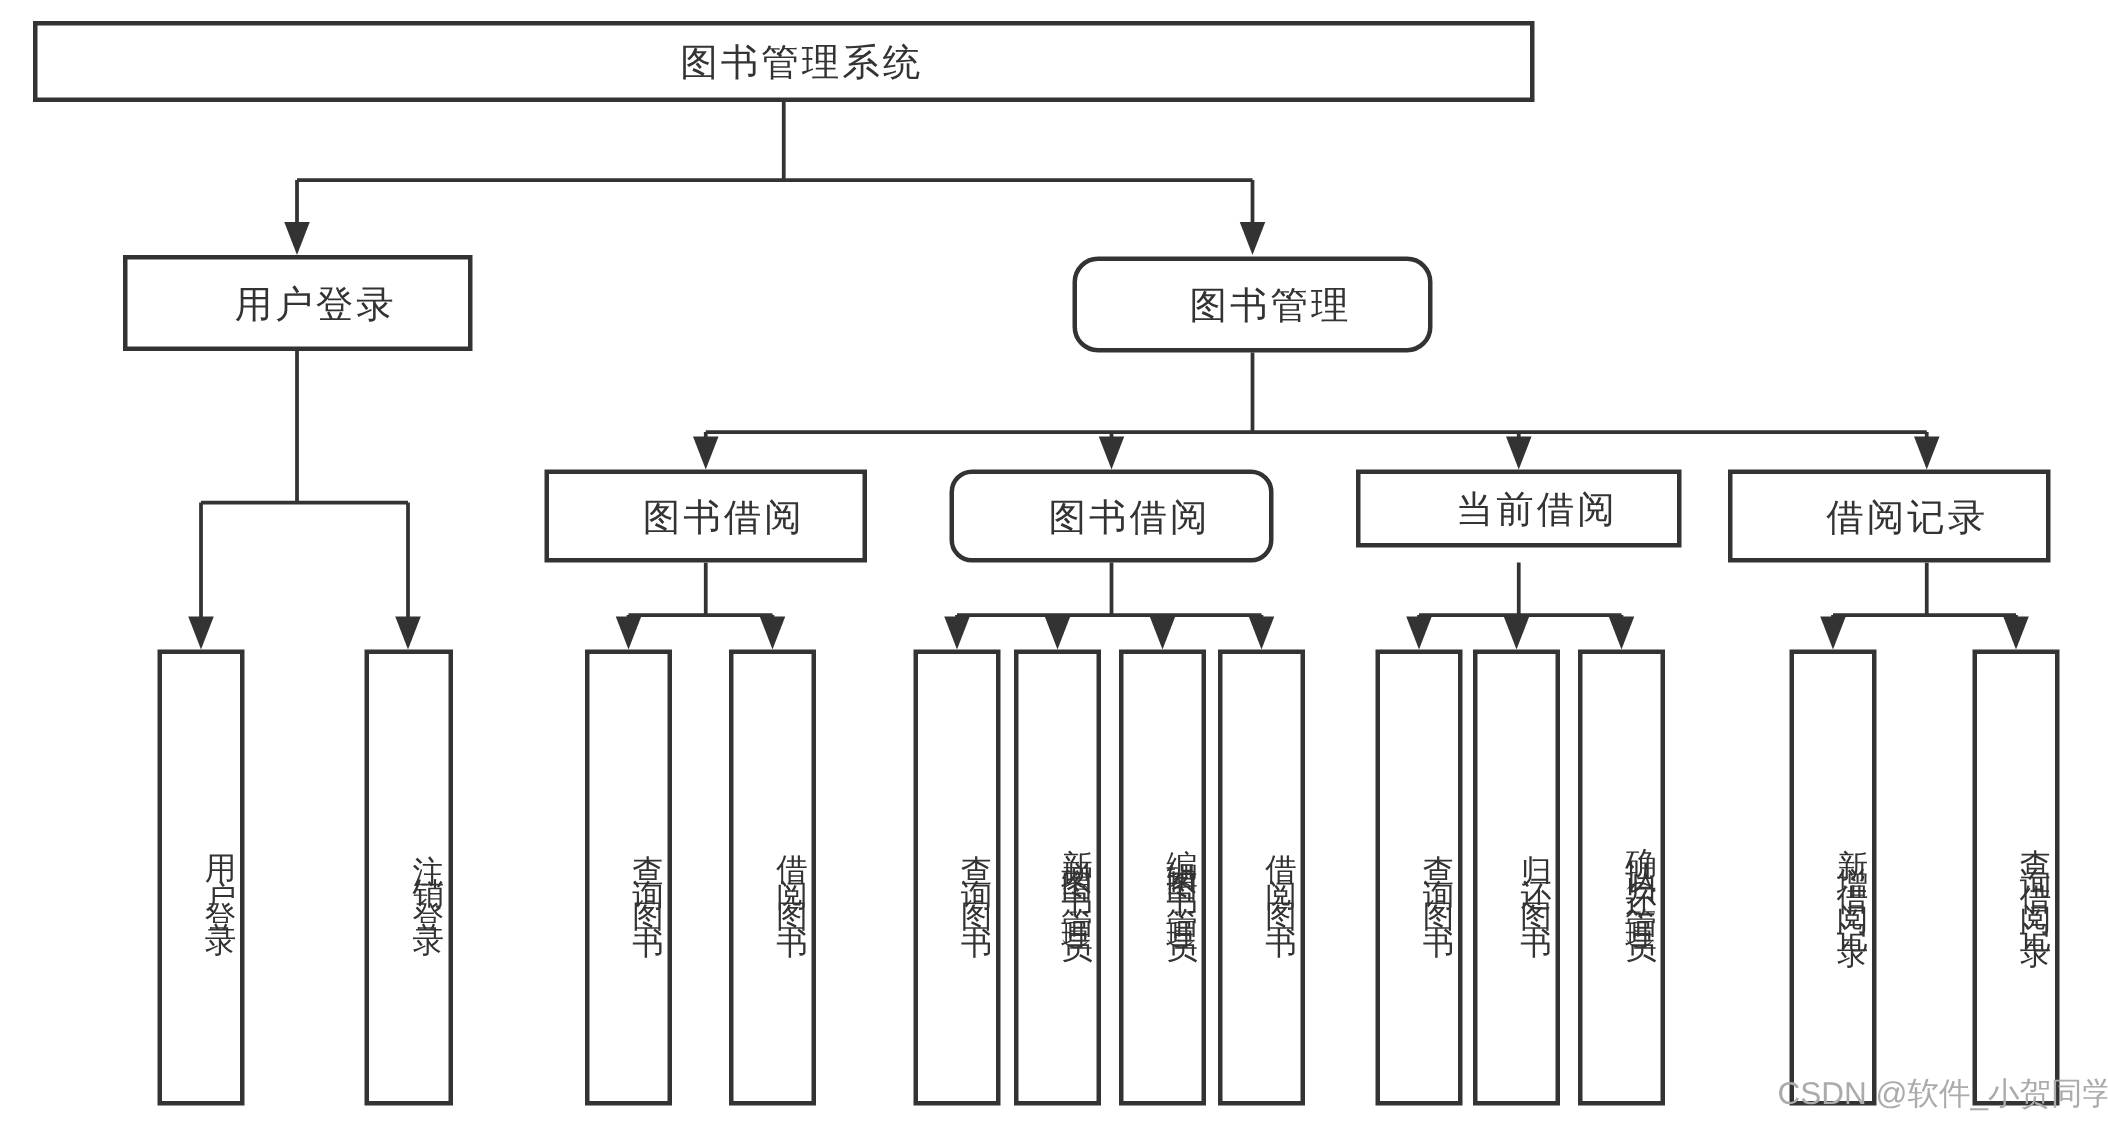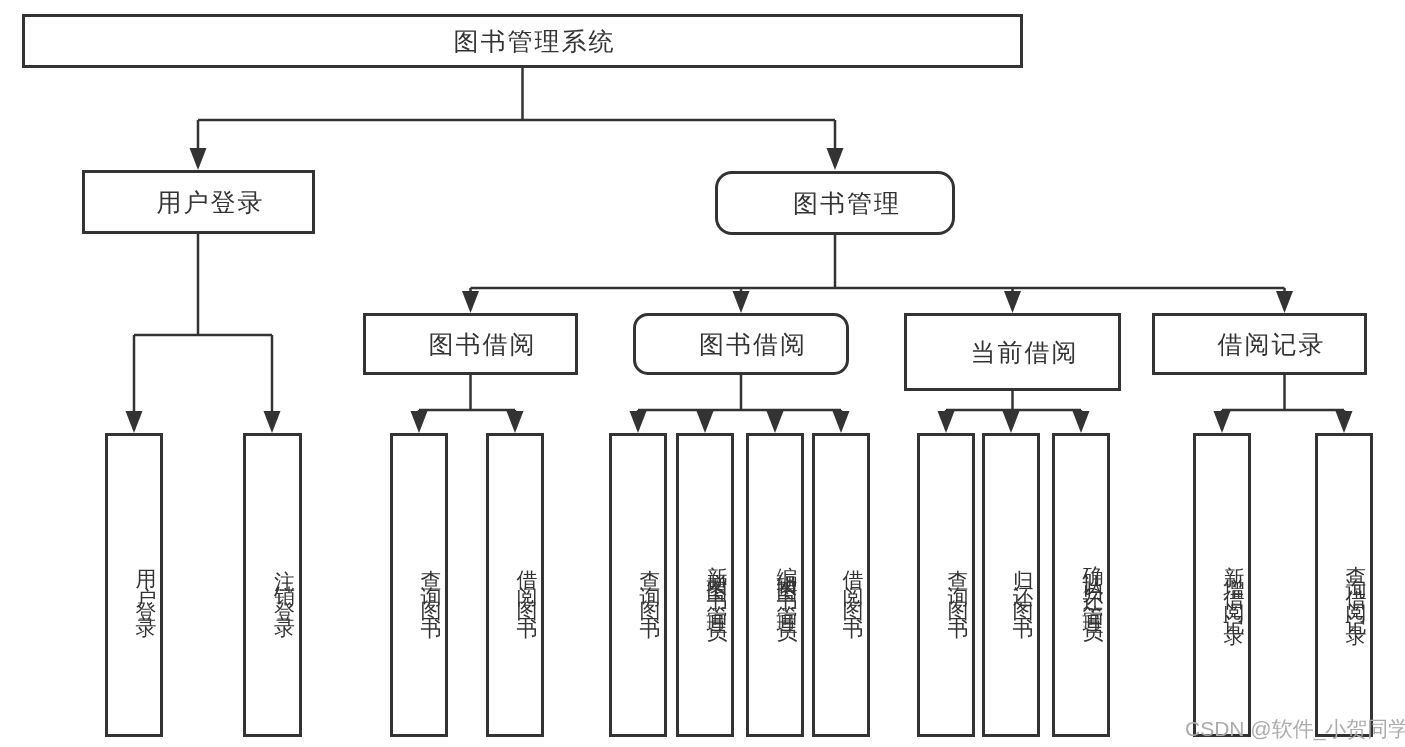--- a/index.html
+++ b/index.html
@@ -93,21 +93,21 @@
   <div class="box" style="left:715px; top:171px; width:240px; height:64px;border-radius:17px;">
     <span class="hl">图书管理</span>
   </div>
 
   <div class="box" style="left:363px; top:313px; width:215px; height:62px;">
     <span class="hl">图书借阅</span>
   </div>
   <div class="box" style="left:633px; top:313px; width:216px; height:62px;border-radius:15px;">
     <span class="hl">图书借阅</span>
   </div>
-  <div class="box" style="left:904px; top:313px; width:217px; height:78px;">
+  <div class="box" style="left:904px; top:313px; width:217px; height:52px;">
     <span class="hl">当前借阅</span>
   </div>
   <div class="box" style="left:1152px; top:313px; width:215px; height:62px;">
     <span class="hl">借阅记录</span>
   </div>
 
   <div class="box" style="left:105px; top:433px; width:58px; height:304px;">
     <span class="vl sp16">用户登录</span>
   </div>
   <div class="box" style="left:243px; top:433px; width:59px; height:304px;">

